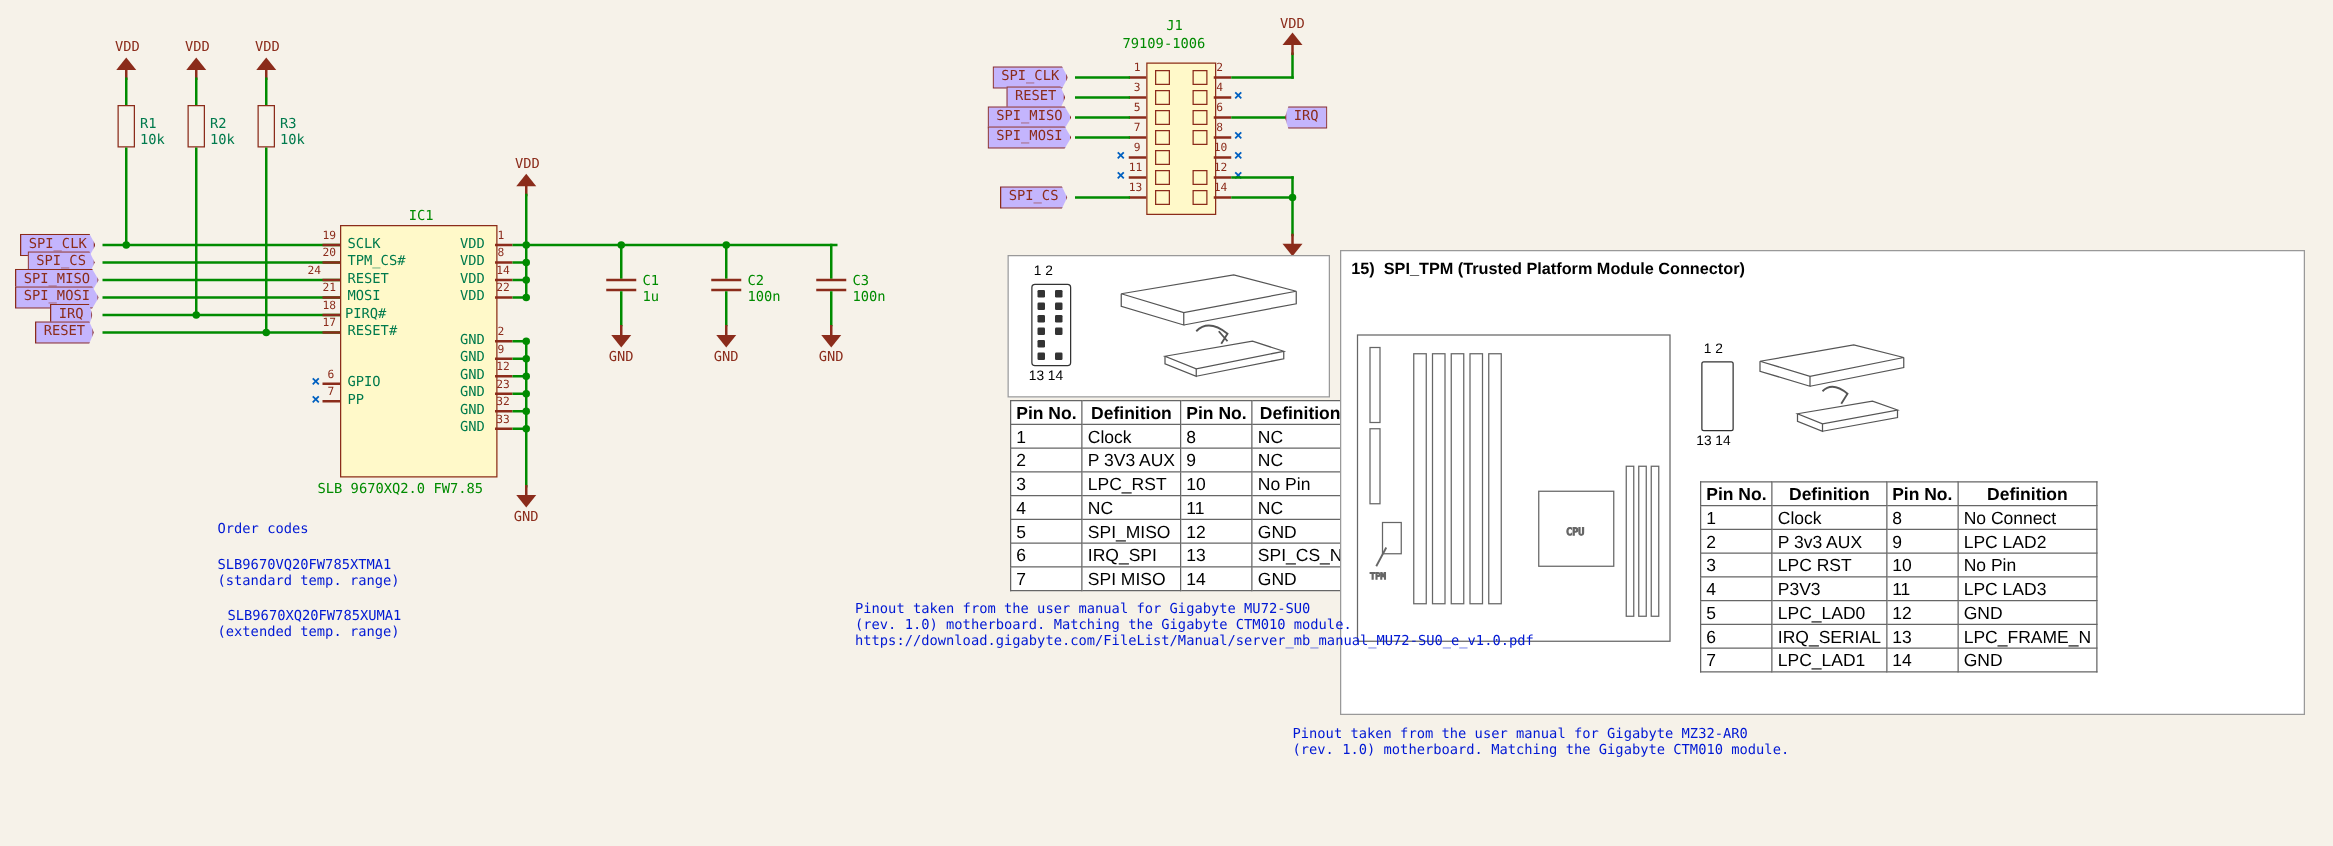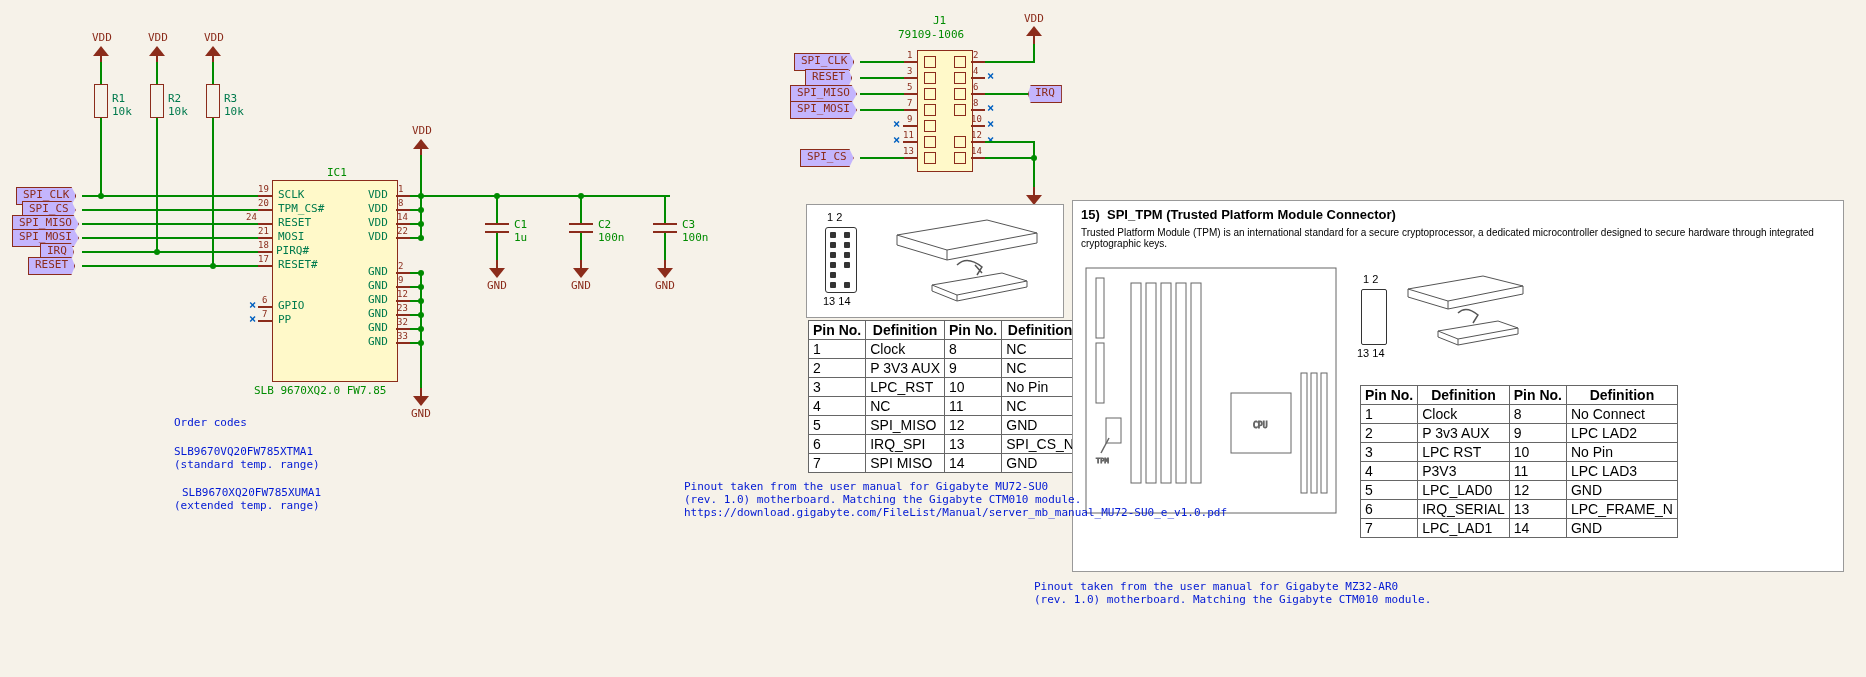--- a/index.html
+++ b/index.html
@@ -366,21 +366,20 @@
           <td>7</td>
           <td>SPI MISO</td>
           <td>14</td>
           <td>GND</td>
         </tr>
   </tbody>
     </table>
 
   <div class="photo" style="left:1072px;top:200px;width:770px;height:370px">
     <div class="lbl" style="left:8px;top:6px;font-family:Arial;font-size:13px;font-weight:bold">15)  SPI_TPM (Trusted Platform Module Connector)</div>
-    <div class="lbl" style="left:8px;top:26px;font-family:Arial;font-size:10px;width:750px;white-space:normal">Trusted Platform Module (TPM) is an international standard for a secure cryptoprocessor, a dedicated microcontroller designed to secure hardware through integrated cryptographic keys.</div>
 
     <svg style="position:absolute;left:8px;top:62px" width="260" height="260">
       <g stroke="#666" fill="none" stroke-width="1">
         <rect x="5" y="5" width="250" height="245"></rect>
         <rect x="15" y="15" width="8" height="60"></rect>
           <rect x="15" y="80" width="8" height="60"></rect>
         <rect x="50" y="20" width="10" height="200"></rect>
           <rect x="65" y="20" width="10" height="200"></rect>
         <rect x="80" y="20" width="10" height="200"></rect>
           <rect x="95" y="20" width="10" height="200"></rect>

